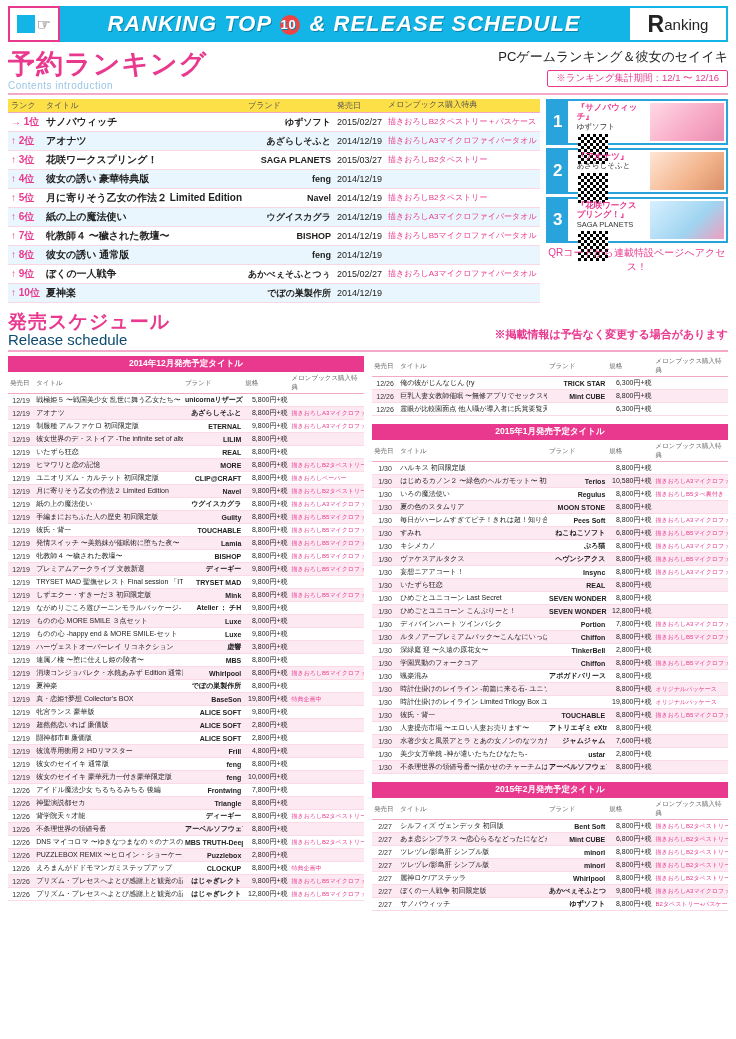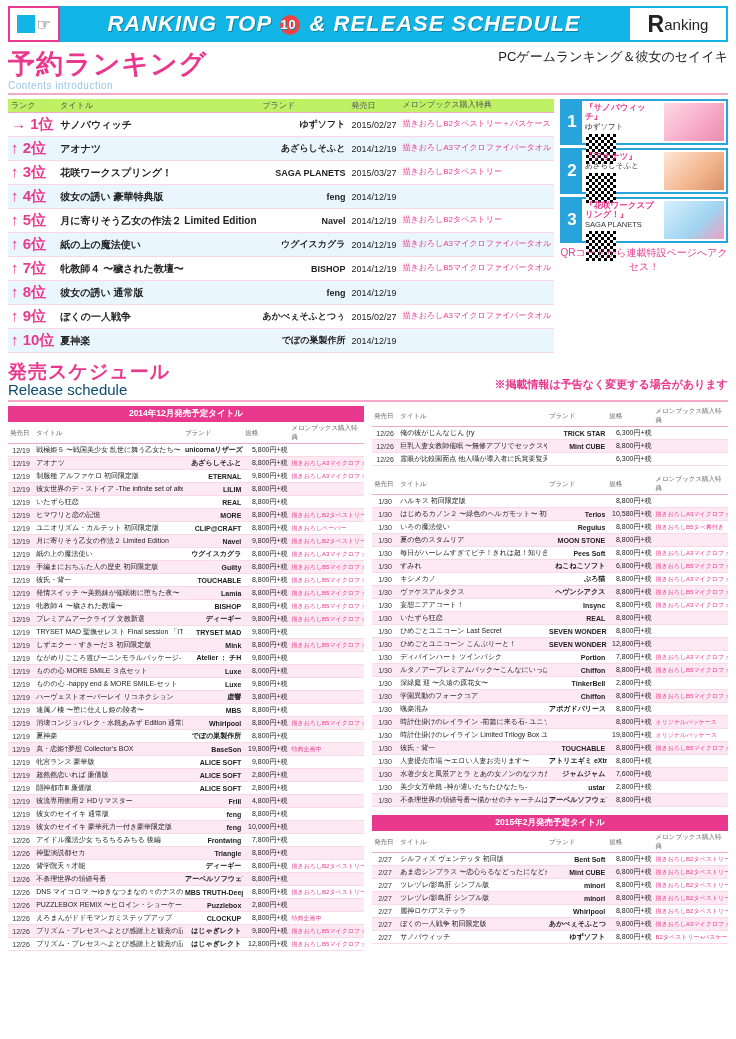--- a/index.html
+++ b/index.html
@@ -54,40 +54,40 @@
   .sub-right .l2 {
      display:inline-block; margin-top:4px; font-size:9.5px; color:#e9398f;
      border:1px solid #e9398f; padding:1px 8px; border-radius:2px;
   }
   .pinkline { height:2px; background:#f4a9c9; margin:2px 0 4px 0; }
 
   
   .rank-wrap { display:flex; gap:6px; }
   .rank-table { flex:1; border-collapse:collapse; font-size:9px; }
   .rank-table th {
-    background:#bef264; color:#555; font-weight:normal; font-size:8px;
+    background:#fde047; color:#555; font-weight:normal; font-size:8px;
     border-bottom:1px solid #f3a8c8; padding:1px 3px; text-align:left;
   }
   .rank-table td { padding:2px 3px; border-bottom:1px solid #fbd7e6; white-space:nowrap; }
   .rank-table tr.alt td { background:#eaf6fd; }
-  .c-rank { width:38px; color:#e9398f; font-weight:bold; font-size:15px;}
+  .c-rank { width:38px; color:#e9398f; font-weight:bold; font-size:10px;}
   .c-title { font-weight:bold; font-size:10px; }
   .c-brand { text-align:right; width:86px; font-weight:bold; }
   .c-date { width:70px; text-align:center; }
   .c-bonus { width:128px; color:#e9398f; font-size:8px; line-height:1.1; }
   .arrow { color:#e9398f; font-weight:bold; }
 
   
   .side { width:196px; }
   .card { border:2px solid #29a3dc; margin-bottom:3px; display:flex; height:46px; background:#fff;}
   .card .no {
     width:20px; background:#29a3dc; color:#fff; font-size:17px; font-weight:bold;
     display:flex; align-items:center; justify-content:center;
   }
-  .card .meta { width:80px; padding:2px 3px; }
+  .card .meta { width:80px; padding:2px 9px; }
   .card .meta .t { font-size:8.5px; color:#e9398f; font-weight:bold; line-height:1.1;}
   .card .meta .b { font-size:7.5px; color:#333; }
   .card .qr { width:30px; height:30px; margin:2px 1px; background:
      repeating-conic-gradient(#000 0% 25%, #fff 0% 50%) 0 0/6px 6px; }
   .card .thumb { flex:1; margin:2px; background:linear-gradient(135deg,#ffd9e6,#f7a8c4 60%,#e98cb0); }
   .card.c2 .thumb { background:linear-gradient(135deg,#ffe6d5,#f2b48c 60%,#d98f6a); }
   .card.c3 .thumb { background:linear-gradient(135deg,#d8f0ff,#9fd4f0 60%,#ef9ec0); }
   .qr-note { font-size:10px; color:#e9398f; text-align:center; margin-top:1px;}
 
   
@@ -140,20 +140,21 @@
     </div>
   </div>
 
   <div class="subhdr">
     <div class="sub-left">
       <h1>予約ランキング</h1>
       <div class="en">Contents introduction</div>
     </div>
     <div class="sub-right">
       <div class="l1">PCゲームランキング＆彼女のセイイキ</div>
+      <div class="l2">※ランキング集計期間：12/1 〜 12/16</div>
     </div>
   </div>
   <div class="pinkline"></div>
 
   <div class="rank-wrap">
     <table class="rank-table">
       <thead>
           <tr>
         <th class="c-rank">ランク</th>
         <th class="c-title">タイトル</th>
@@ -604,20 +605,21 @@
                 <td class="w-title">霊眼が比較園面点 他人囁が導入者に氏賞要覧天 アドバス恋ろ TeamNTR</td>
                 <td class="w-brand"></td>
                 <td class="w-price">6,300円+税</td>
                 <td class="w-bonus"></td>
               </tr>
             </tbody>
           </table>
         </div>
         <div class="spacer"></div>
         <div>
+          <div class="bar">2015年1月発売予定タイトル</div>
           <table class="sch">
             <thead>
               <tr>
                 <th class="w-date">発売日</th>
                 <th class="w-title">タイトル</th>
                 <th class="w-brand">ブランド</th>
                 <th class="w-price">規格</th>
                 <th class="w-bonus">メロンブックス購入特典</th>
               </tr>
             </thead>

